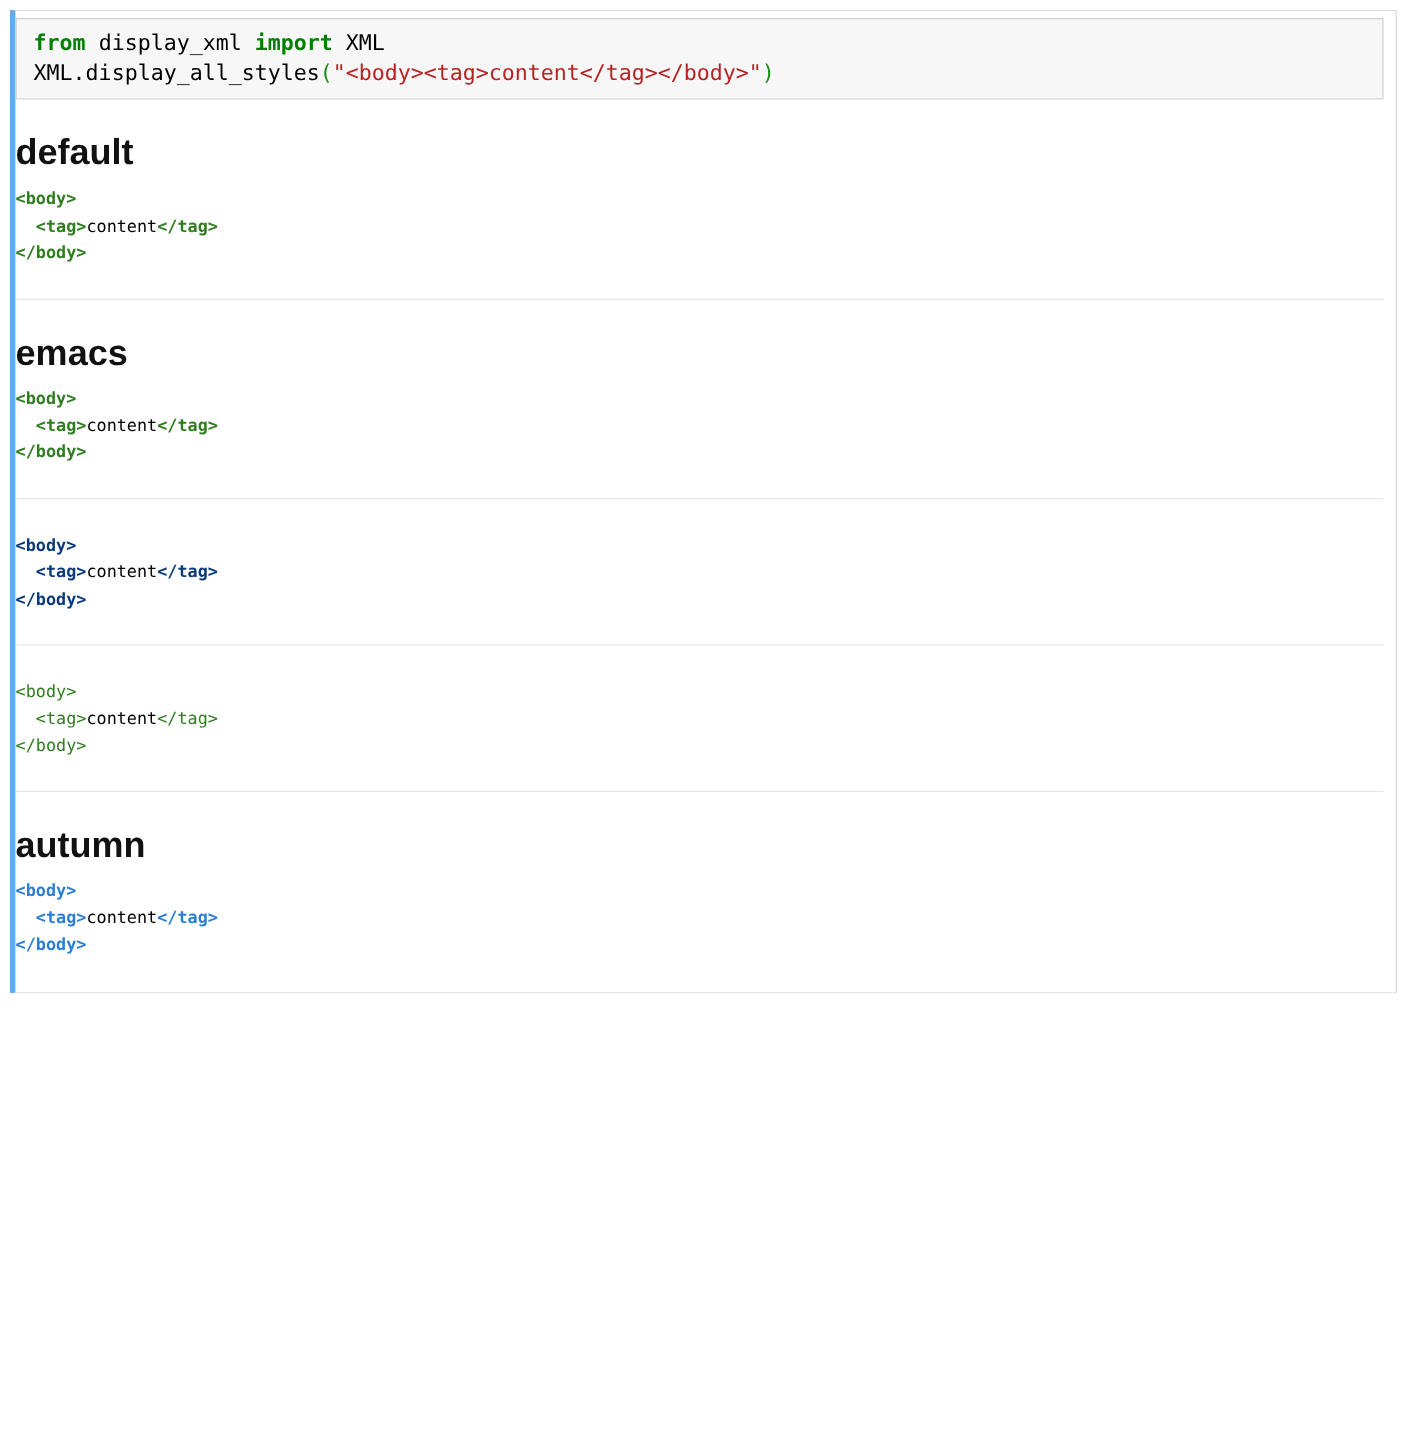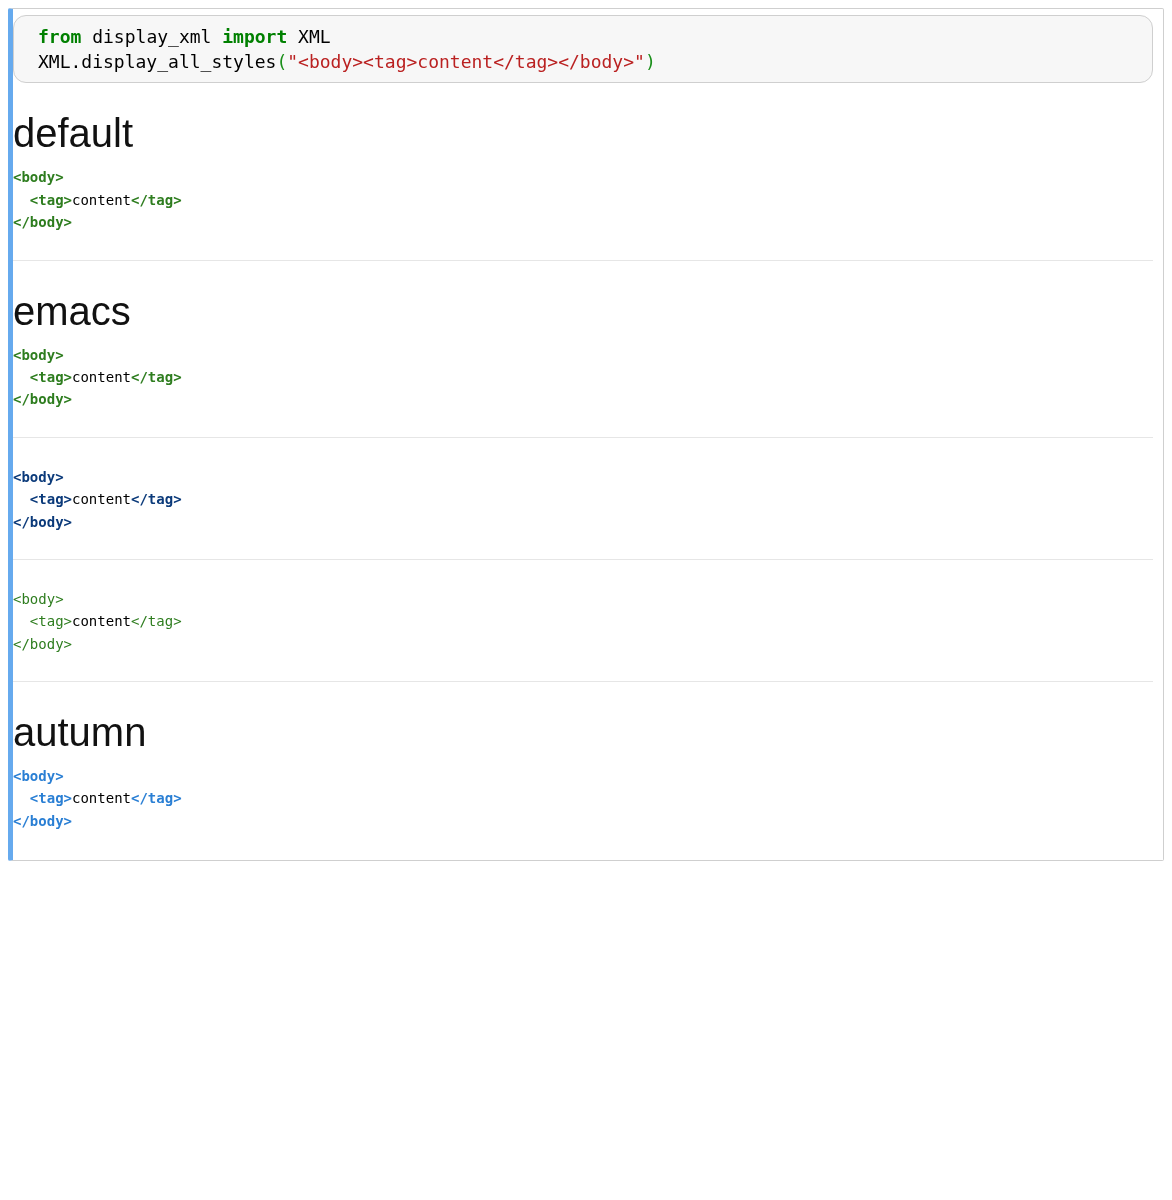--- a/index.html
+++ b/index.html
@@ -30,22 +30,22 @@
     color: #303F9F;
     box-sizing: border-box;
   }
   .content-col {
     flex: 1;
     padding: 0 0 20px 0;
   }
   .input-area {
     background: #f7f7f7;
     border: 1px solid #cfcfcf;
-    border-radius: 13px;
-    padding: 8px 24px;
+    border-radius: 1px;
+    padding: 8px 14px;
     margin: 6px 10px 10px 0;
     font-family: Menlo, Consolas, "DejaVu Sans Mono", monospace;
     font-size: 18px;
     line-height: 1.4;
     white-space: pre;
     overflow-x: auto;
   }
   .code-kw { color: #008000; font-weight: bold; }
   .code-nm { color: #000; }
   .code-str { color: #ba2121; }
@@ -57,22 +57,22 @@
     margin-top: 28px;
     padding-bottom: 26px;
     border-bottom: 1px solid #e6e6e6;
   }
   .style-block:last-child {
     border-bottom: none;
     padding-bottom: 8px;
   }
   .style-title {
     font-family: "Helvetica Neue", Helvetica, Arial, sans-serif;
-    font-size: 40px;
-    font-weight: 400;
+    font-size: 30px;
+    font-weight: 700;
     margin: 0 0 10px 0;
     color: #111;
   }
   .xml-pre {
     font-family: Menlo, Consolas, "DejaVu Sans Mono", monospace;
     font-size: 14px;
     line-height: 1.6;
     margin: 0;
     white-space: pre;
   }

